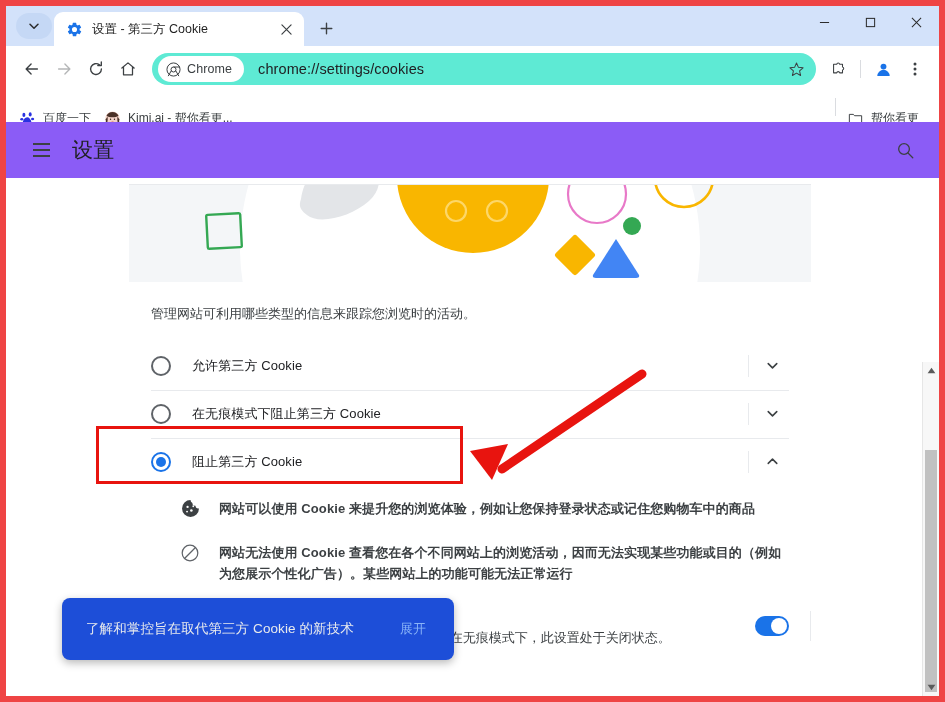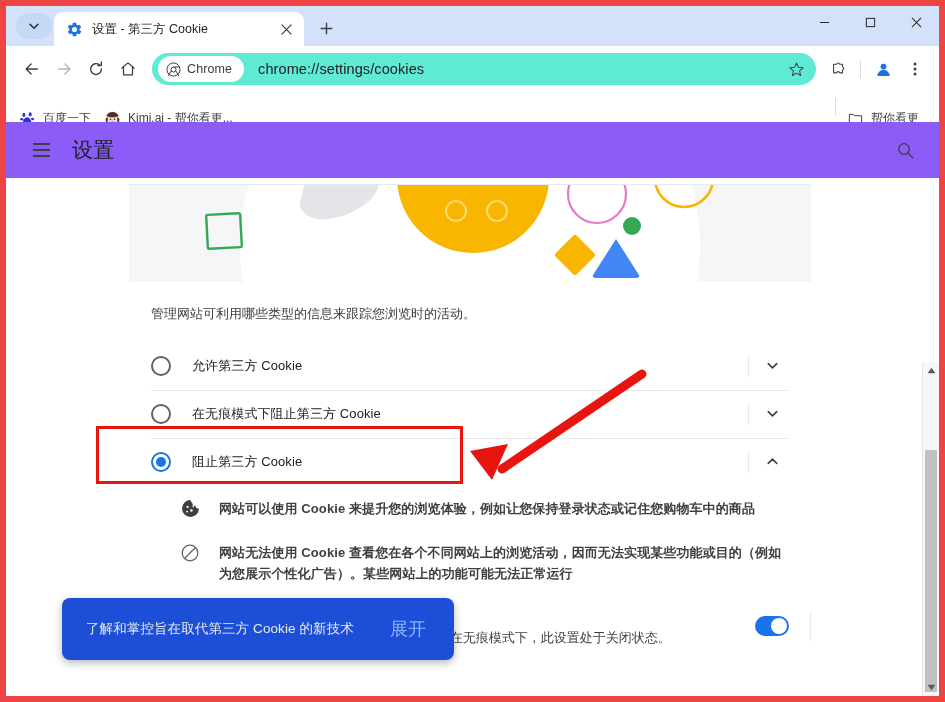--- a/index.html
+++ b/index.html
@@ -178,21 +178,21 @@
 
   
   #toast {
     position:absolute; left:28px; bottom:36px; width:392px; height:62px;
     background:#1d4ed8; border-radius:8px; display:flex; align-items:center;
     padding:0 20px 0 24px; z-index:20;
     box-shadow:0 3px 8px rgba(0,0,0,.28);
     margin-left:28px;
   }
   #toast-msg { font-size:13.5px; color:#e8eaed; flex:1; letter-spacing:.1px; }
-  #toast-action { font-size:18px; color:#8ab4f8; cursor:pointer; padding:6px 8px; }
+  #toast-action { font-size:13px; color:#8ab4f8; cursor:pointer; padding:6px 8px; }
 
   
   #red-box {
     position:absolute; left:90px; top:420px; width:367px; height:58px;
     border:3px solid #e8140f; z-index:15; pointer-events:none;
   }
   #red-arrow { position:absolute; left:440px; top:362px; z-index:15; pointer-events:none; }
 </style>
 </head>
 <body>

